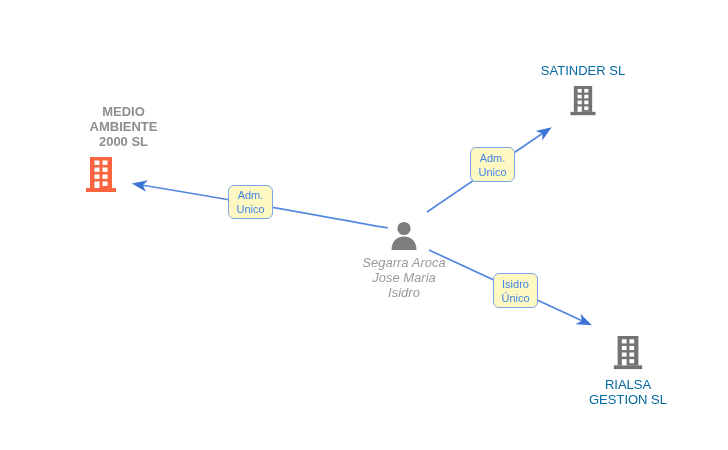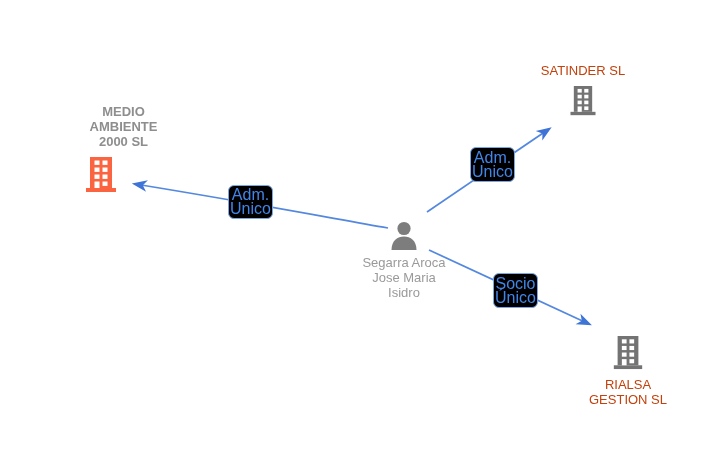--- a/index.html
+++ b/index.html
@@ -22,40 +22,40 @@
     position: absolute;
     display: flex;
     flex-direction: column;
     align-items: center;
     z-index: 2;
     cursor: pointer;
   }
   .node-label {
     font-size: 13px;
     line-height: 15px;
-    color: #c2410c;
+    color: #0369a1;
     text-align: center;
     width: 84px;
   }
   .node-label.wide { width: 120px; }
   .node-label.bold { font-weight: bold; color: #8e8e8e; margin-left: 45px; }
   .icon-gap-below { margin-bottom: 8px; }
   .icon-gap-above { margin-top: 7px; }
   .building-icon { display: block; }
   .building-icon.orange { color: #fa6440; }
   .building-icon.gray { color: #737373; }
   .person-icon { display: block; color: #7d7d7d; }
   .edge-label {
     position: absolute;
     z-index: 3;
-    background: #000000;
+    background: #fef9c3;
     border: 1.5px solid #7aa7ec;
     border-radius: 6px;
     color: #4285e8;
-    font-size: 16px;
+    font-size: 11px;
     line-height: 14px;
     text-align: center;
     width: 45px;
     padding: 2px 2px;
     display: flex;
     align-items: center;
     justify-content: center;
   }
   .person-name {
     font-size: 13px;
@@ -121,21 +121,21 @@
       <rect x="17.5" y="3.5" width="5" height="4.4" fill="#ffffff"></rect>
       <rect x="9.5" y="10.5" width="5" height="4.4" fill="#ffffff"></rect>
       <rect x="17.5" y="10.5" width="5" height="4.4" fill="#ffffff"></rect>
       <rect x="9.5" y="17.5" width="5" height="4.4" fill="#ffffff"></rect>
       <rect x="17.5" y="17.5" width="5" height="4.4" fill="#ffffff"></rect>
       <rect x="9.5" y="24.5" width="5" height="6.5" fill="#ffffff"></rect>
       <rect x="17.5" y="24.5" width="5" height="4.4" fill="#ffffff"></rect>
     </svg>
   </div>
 
-  <div class="node" style="left: 359px; top: 221px; width: 90px;">
+  <div class="node" style="left: 359px; top: 221px; width: 90px; font-style: italic;">
     <svg class="person-icon" width="30" height="29" viewBox="0 0 30 29">
       <circle cx="15" cy="7.5" r="6.6" fill="currentColor"></circle>
       <path d="M2.5,29 C2.5,19.5 8.5,15.5 15,15.5 C21.5,15.5 27.5,19.5 27.5,29 Z" fill="currentColor"></path>
     </svg>
     <div class="person-name">Segarra Aroca Jose Maria Isidro</div>
   </div>
 
   <div class="node" style="left: 568px; top: 336px; width: 120px; align-items: center;">
     <svg class="building-icon gray" width="32" height="34" viewBox="0 0 32 36">
       <rect x="5" y="0" width="22" height="31" fill="currentColor"></rect>
@@ -152,17 +152,17 @@
     <div class="node-label icon-gap-above">RIALSA GESTION SL</div>
   </div>
 
   <div class="edge-label" style="left: 228px; top: 185px; height: 34px;">
     <span>Adm. Unico</span>
   </div>
   <div class="edge-label" style="left: 470px; top: 147px; height: 35px;">
     <span>Adm. Unico</span>
   </div>
   <div class="edge-label" style="left: 493px; top: 273px; height: 35px;">
-    <span>Socio Único</span>
+    <span>Isidro Único</span>
   </div>
 
 
 </div>
 
 </body></html>

